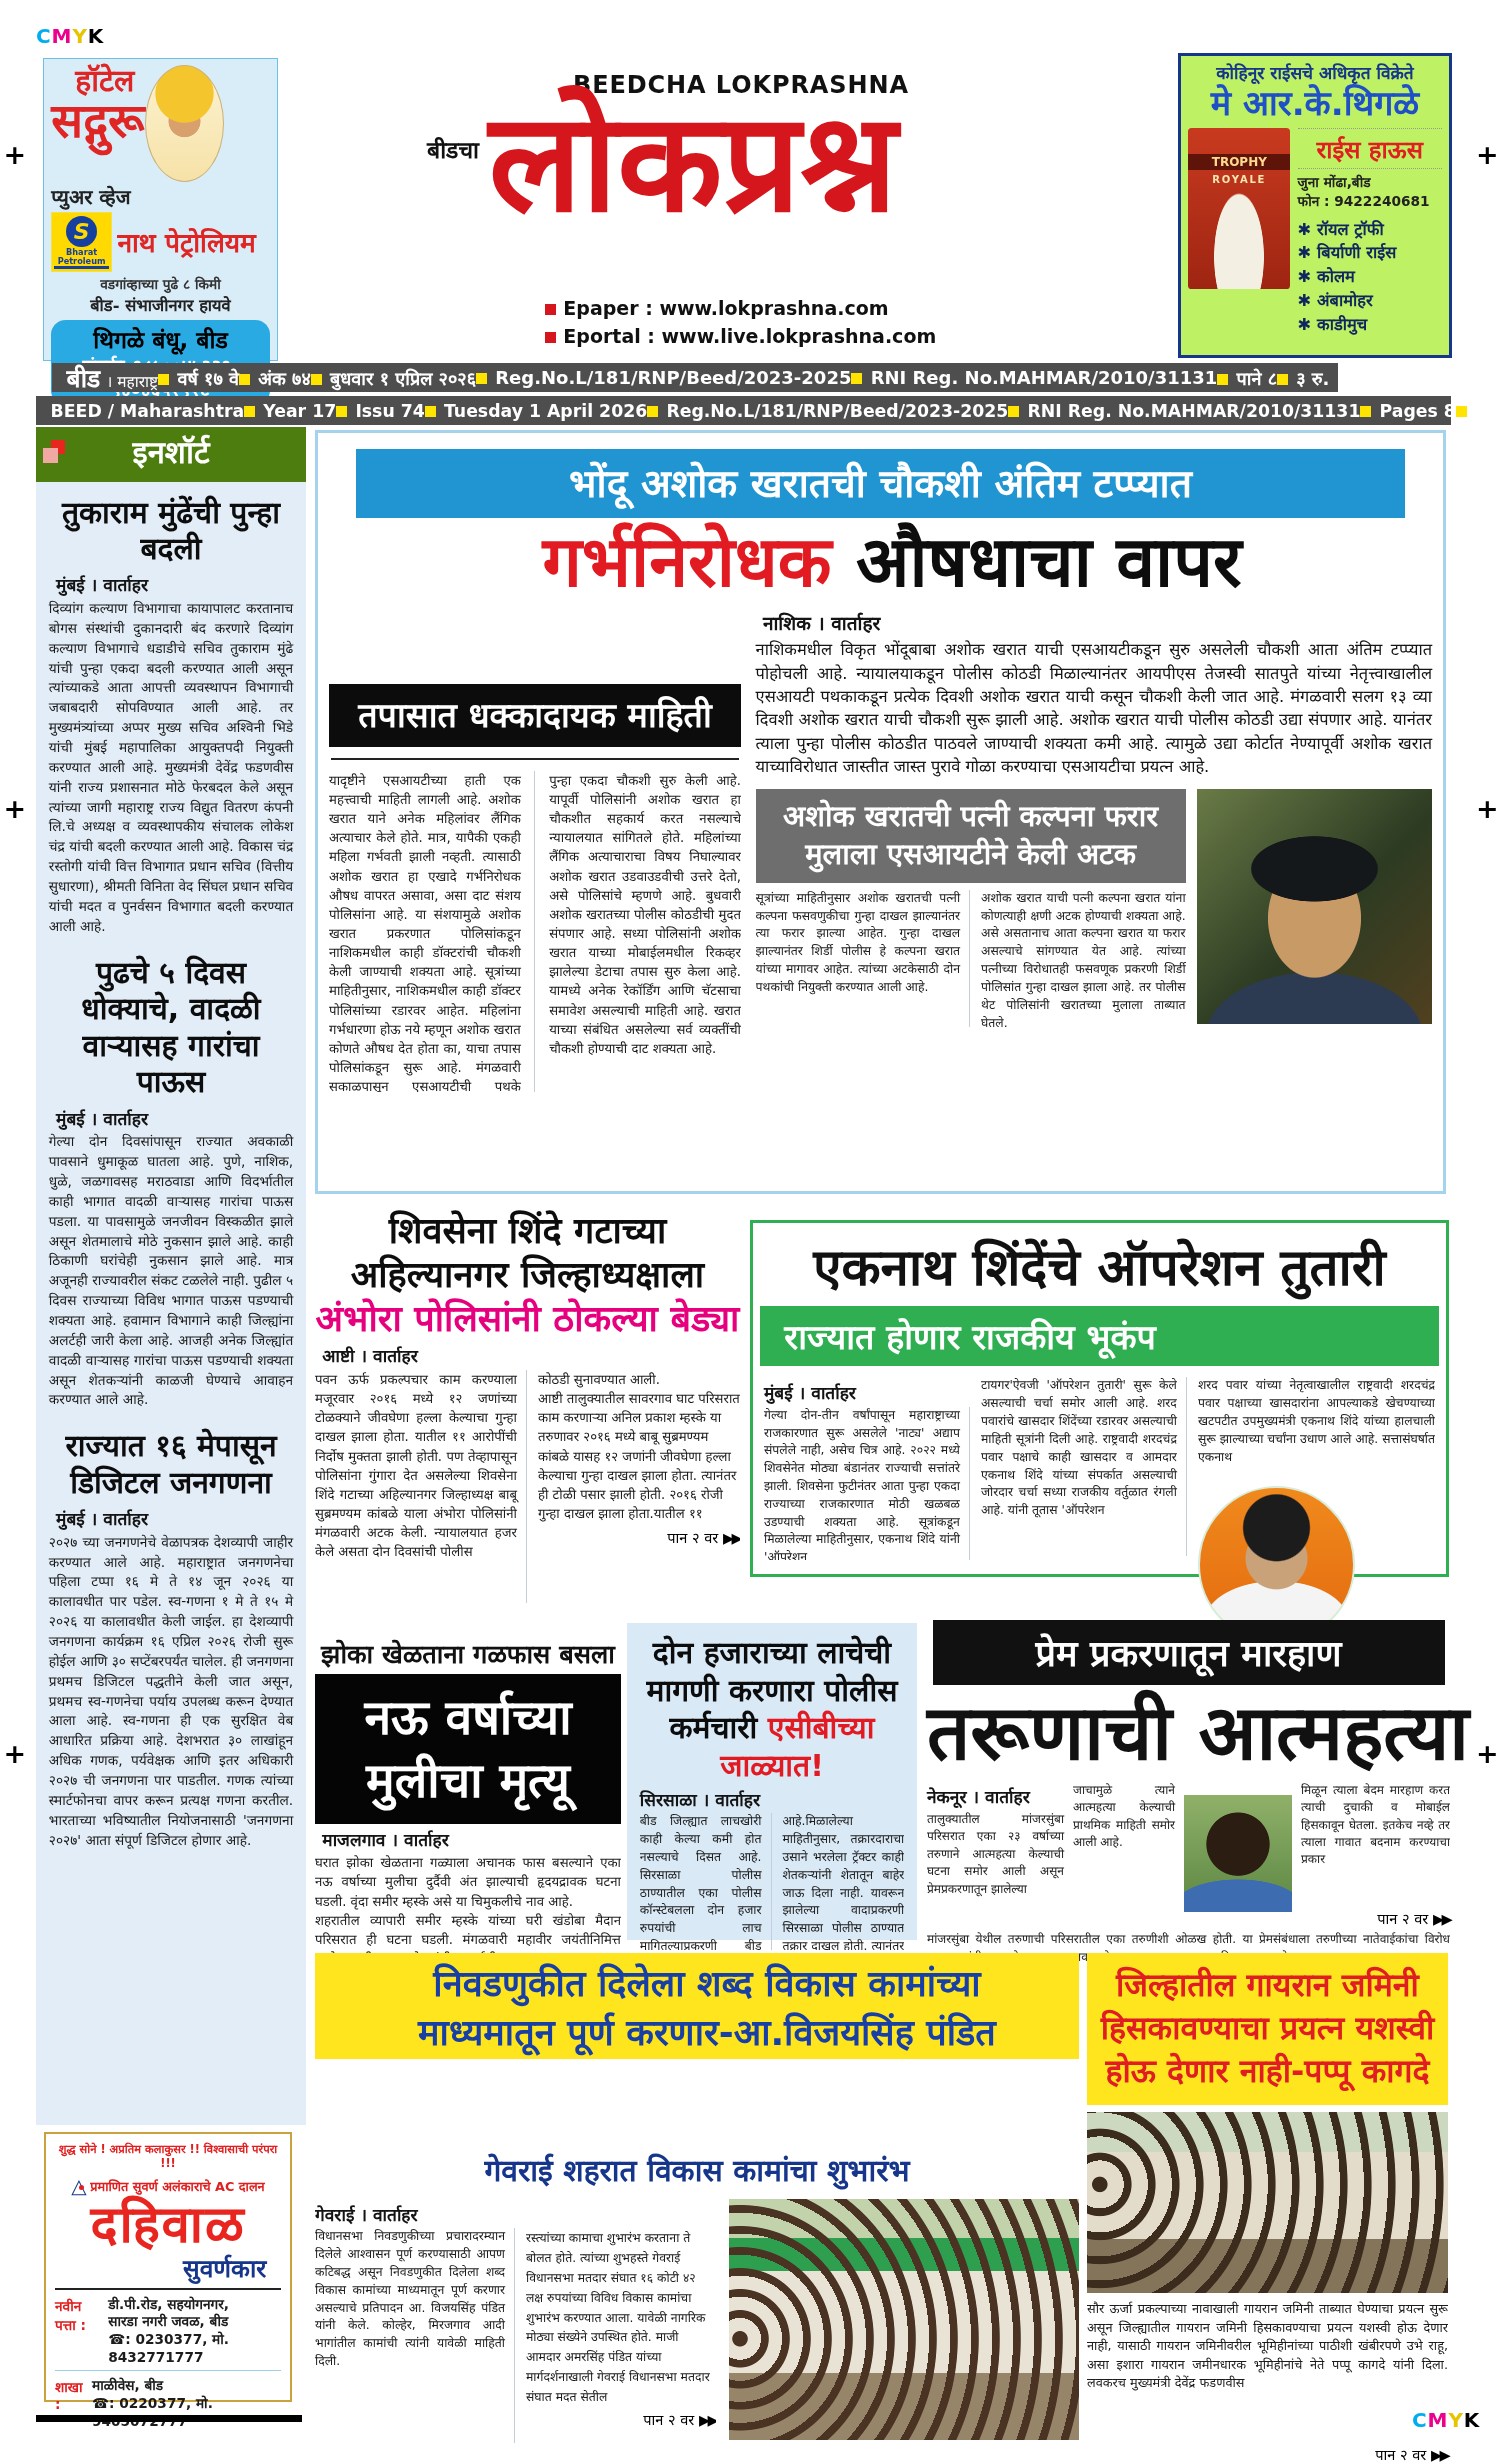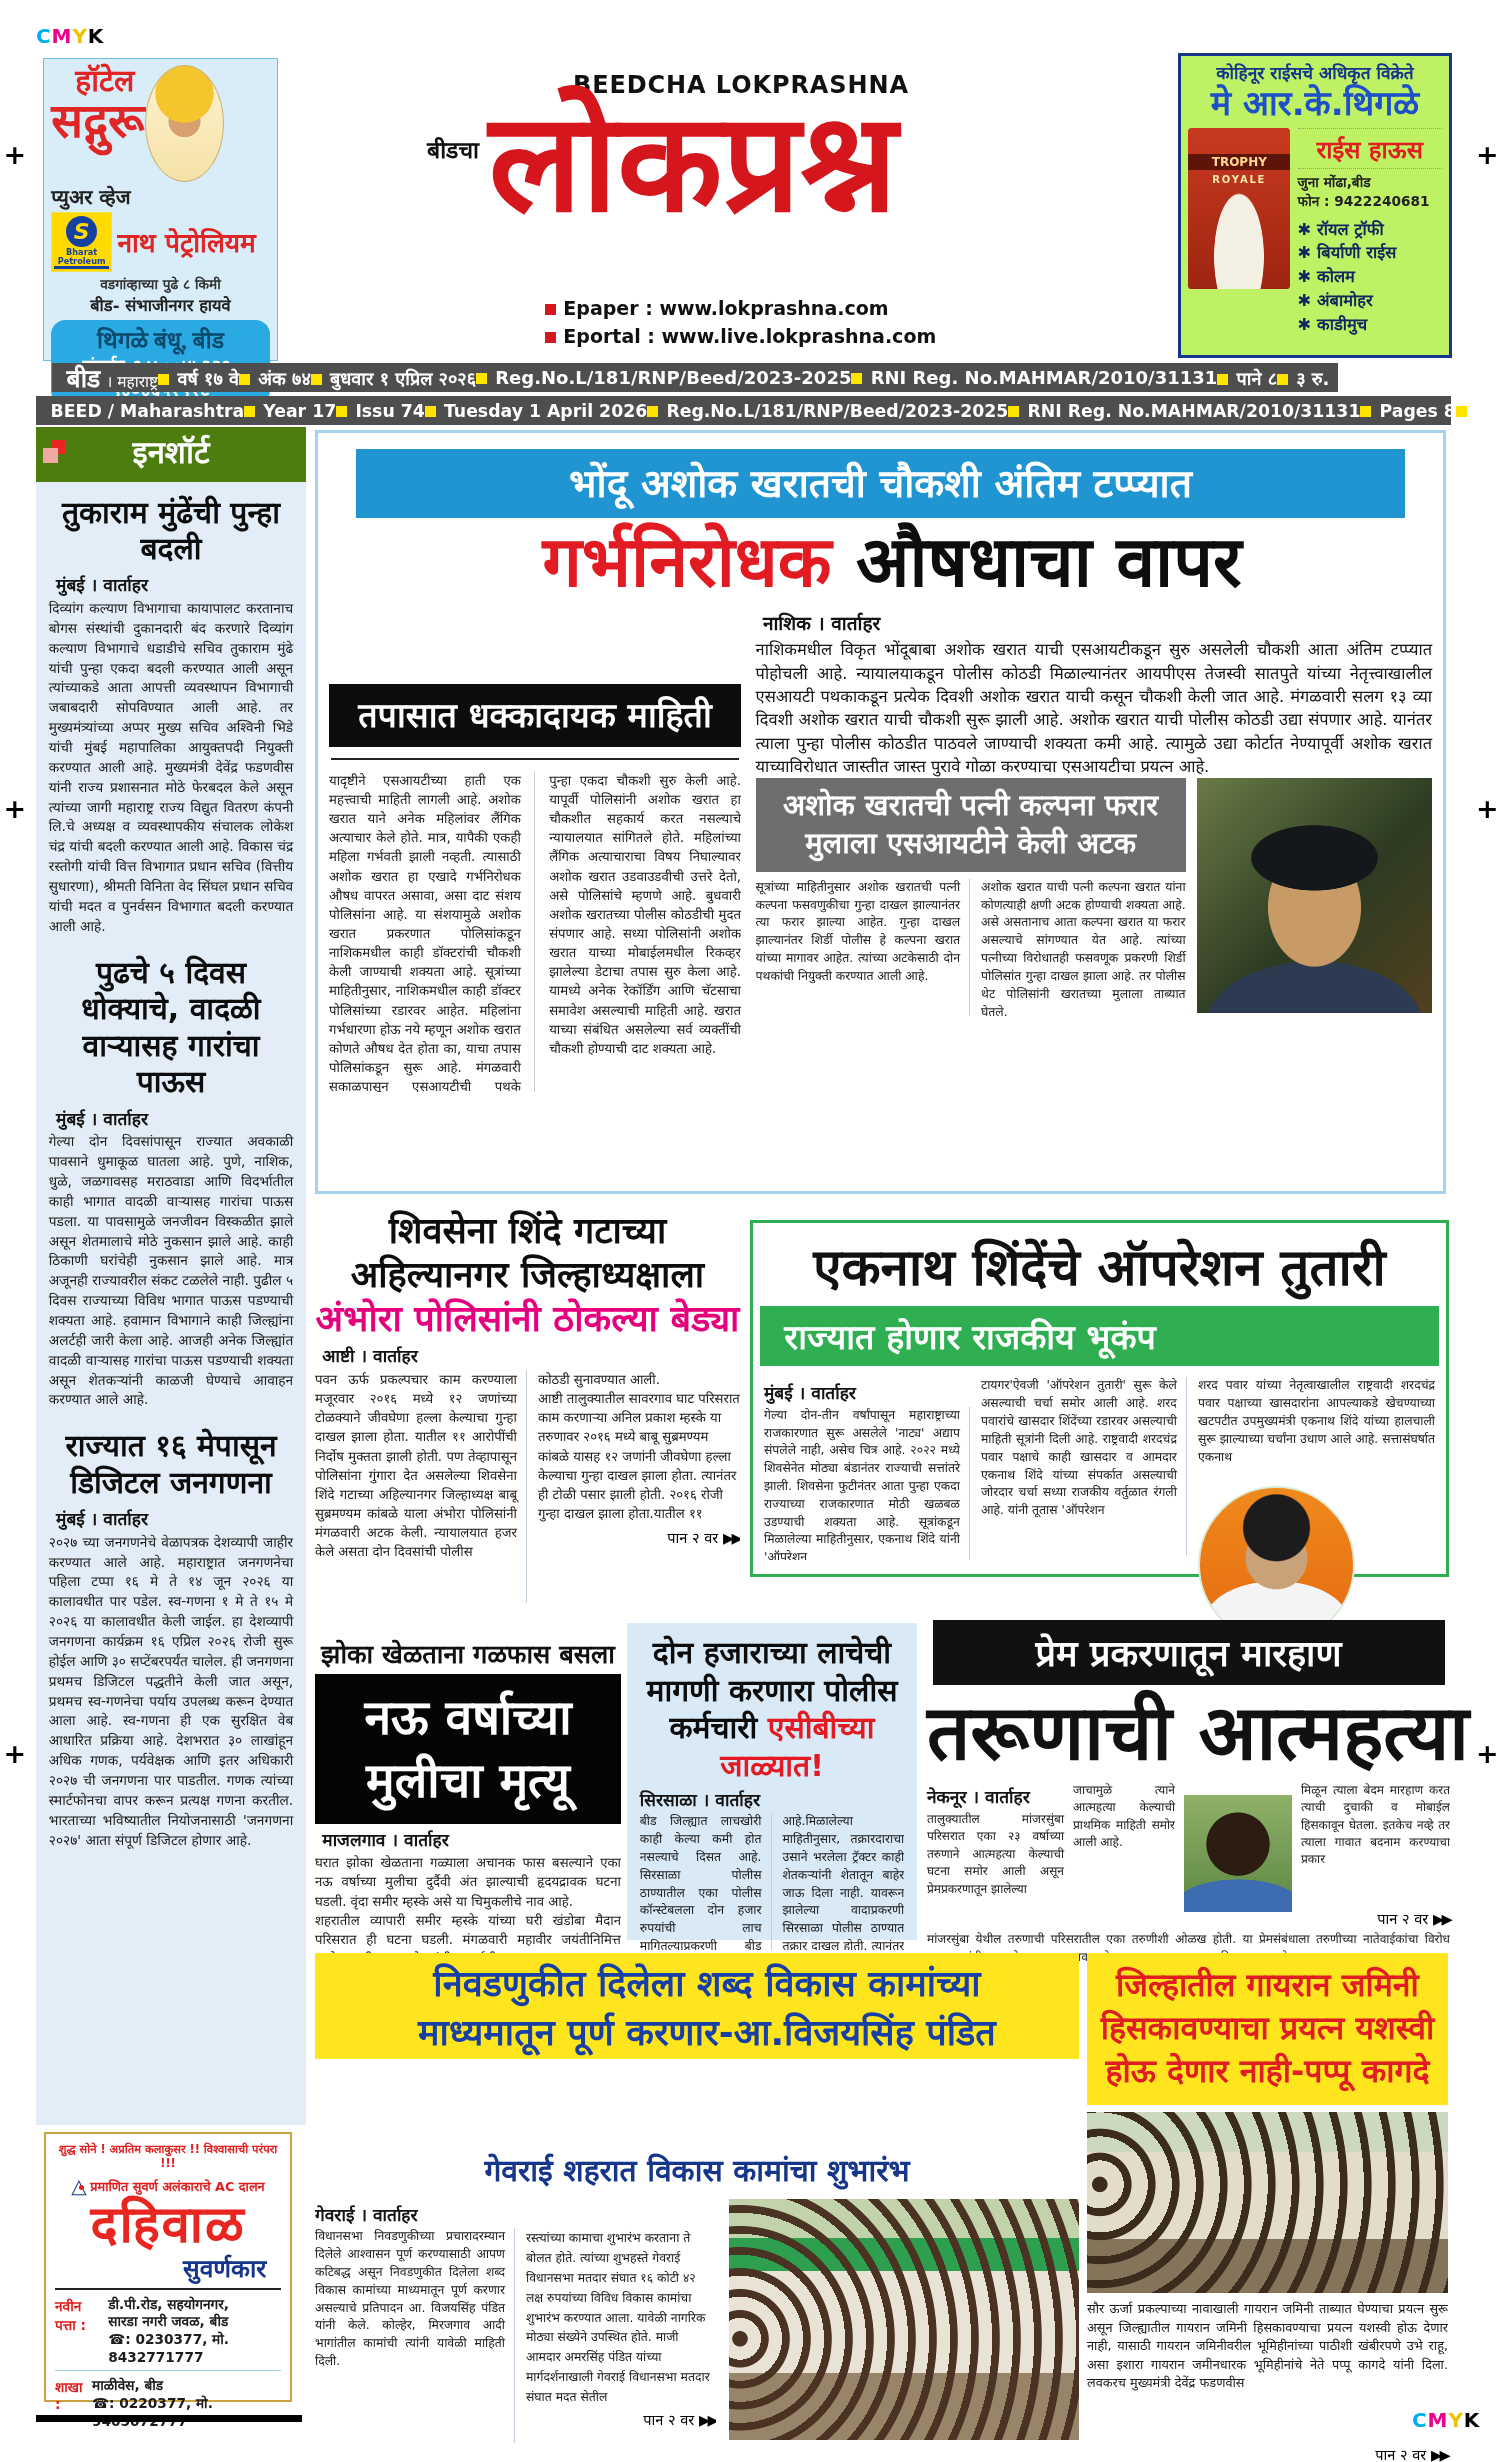--- a/index.html
+++ b/index.html
@@ -20,21 +20,21 @@
        linear-gradient(#fdf3d2,#f6e2a8);}
   .hotel .veg{font-size:20px;font-weight:bold;color:#222;margin:1.8px 0}
   .bp-logo{width:55px;background:#ffd900;border:1.8px solid #f0e24a;text-align:center;padding:2.7px 1.8px;}
   .bp-circle{width:31px;height:31px;border-radius:50%;background:#1640a0;margin:0 auto 0.9px;
      color:#ffd900;font-weight:bold;font-size:22px;line-height:31px;font-style:italic;}
   .bp-text{font-size:8.2px;font-weight:bold;color:#1640a0;line-height:1.1;border-bottom:3.6px solid #1640a0;}
   .hotel .nm{color:#e02525;font-size:26.4px;font-weight:bold;line-height:1.1;}
   .hotel .a1{font-size:13.7px;font-weight:bold;color:#333;margin-top:1.8px}
   .hotel .a2{font-size:16.4px;font-weight:bold;color:#222}
   .hotel .bluebox{background:#2aaae2;border-radius:14.6px;text-align:center;padding:3.6px 5.5px;margin-top:3.6px;}
-  .hotel .own{color:#0c4a6e;font-size:23px;font-weight:bold;font-family:Liberation Serif, serif;}
+  .hotel .own{color:#000000;font-size:23px;font-weight:bold;}
   .hotel .ph{color:#fff;font-size:19px;font-weight:bold;line-height:1.2}
 
   
   .mh-kicker{font-size:23px;font-weight:bold;}
   .mh-eng{font-size:24px;font-weight:bold;letter-spacing:0.9px;}
   .mh-logo{font-size:137px;font-weight:bold;color:#d5161d;line-height:1.1;text-align:center;}
   .mh-url{font-size:19px;font-weight:bold;}
   .mh-url::before{content:"";display:inline-block;width:11px;height:11px;background:#d5161d;margin-right:7.3px;}
 
   
@@ -265,21 +265,21 @@
         <div class="ms-subbanner">तपासात धक्कादायक माहिती</div>
         <div class="ms-hr"></div>
         <div class="cols" style="height:321px;overflow:hidden;">
           <div class="col bodytxt" style="font-size:13.2px;">यादृष्टीने एसआयटीच्या हाती एक महत्त्वाची माहिती लागली आहे. अशोक खरात याने अनेक महिलांवर लैंगिक अत्याचार केले होते. मात्र, यापैकी एकही महिला गर्भवती झाली नव्हती. त्यासाठी अशोक खरात हा एखादे गर्भनिरोधक औषध वापरत असावा, असा दाट संशय पोलिसांना आहे. या संशयामुळे अशोक खरात प्रकरणात पोलिसांकडून नाशिकमधील काही डॉक्टरांची चौकशी केली जाण्याची शक्यता आहे. सूत्रांच्या माहितीनुसार, नाशिकमधील काही डॉक्टर पोलिसांच्या रडारवर आहेत. महिलांना गर्भधारणा होऊ नये म्हणून अशोक खरात कोणते औषध देत होता का, याचा तपास पोलिसांकडून सुरू आहे. मंगळवारी सकाळपासून एसआयटीची पथके तपासात गुंतली होती.</div>
           <div class="col bodytxt" style="font-size:13.2px;">पुन्हा एकदा चौकशी सुरु केली आहे. यापूर्वी पोलिसांनी अशोक खरात हा चौकशीत सहकार्य करत नसल्याचे न्यायालयात सांगितले होते. महिलांच्या लैंगिक अत्याचाराचा विषय निघाल्यावर अशोक खरात उडवाउडवीची उत्तरे देतो, असे पोलिसांचे म्हणणे आहे. बुधवारी अशोक खरातच्या पोलीस कोठडीची मुदत संपणार आहे. सध्या पोलिसांनी अशोक खरात याच्या मोबाईलमधील रिकव्हर झालेल्या डेटाचा तपास सुरु केला आहे. यामध्ये अनेक रेकॉर्डिंग आणि चॅटसाचा समावेश असल्याची माहिती आहे. खरात याच्या संबंधित असलेल्या सर्व व्यक्तींची चौकशी होण्याची दाट शक्यता आहे.</div>
         </div>
       </div>
       <div style="flex:1;padding-left:14.6px;">
         <div class="byline" style="font-size:19px;">नाशिक । वार्ताहर</div>
         <div class="lead">नाशिकमधील विकृत भोंदूबाबा अशोक खरात याची एसआयटीकडून सुरु असलेली चौकशी आता अंतिम टप्प्यात पोहोचली आहे. न्यायालयाकडून पोलीस कोठडी मिळाल्यानंतर आयपीएस तेजस्वी सातपुते यांच्या नेतृत्त्वाखालील एसआयटी पथकाकडून प्रत्येक दिवशी अशोक खरात याची कसून चौकशी केली जात आहे. मंगळवारी सलग १३ व्या दिवशी अशोक खरात याची चौकशी सुरू झाली आहे. अशोक खरात याची पोलीस कोठडी उद्या संपणार आहे. यानंतर त्याला पुन्हा पोलीस कोठडीत पाठवले जाण्याची शक्यता कमी आहे. त्यामुळे उद्या कोर्टात नेण्यापूर्वी अशोक खरात याच्याविरोधात जास्तीत जास्त पुरावे गोळा करण्याचा एसआयटीचा प्रयत्न आहे.</div>
-        <div style="display:flex;gap:11px;">
+        <div style="display:flex;gap:11px;margin-top:11px;">
           <div style="width:430px;flex:none;">
             <div class="graybar">
               <span>अशोक खरातची पत्नी कल्पना फरार</span><br>
               <span>मुलाला एसआयटीने केली अटक</span>
             </div>
             <div class="smallcols" style="margin-top:7.3px;height:137px;overflow:hidden;">
               <div class="col bodytxt" style="font-size:12.3px;">सूत्रांच्या माहितीनुसार अशोक खरातची पत्नी कल्पना फसवणुकीचा गुन्हा दाखल झाल्यानंतर त्या फरार झाल्या आहेत. गुन्हा दाखल झाल्यानंतर शिर्डी पोलीस हे कल्पना खरात यांच्या मागावर आहेत. त्यांच्या अटकेसाठी दोन पथकांची नियुक्ती करण्यात आली आहे.</div>
               <div class="col bodytxt" style="font-size:12.3px;">अशोक खरात याची पत्नी कल्पना खरात यांना कोणत्याही क्षणी अटक होण्याची शक्यता आहे. असे असतानाच आता कल्पना खरात या फरार असल्याचे सांगण्यात येत आहे. त्यांच्या पत्नीच्या विरोधातही फसवणूक प्रकरणी शिर्डी पोलिसांत गुन्हा दाखल झाला आहे. तर पोलीस थेट पोलिसांनी खरातच्या मुलाला ताब्यात घेतले.</div>
             </div>
           </div>

